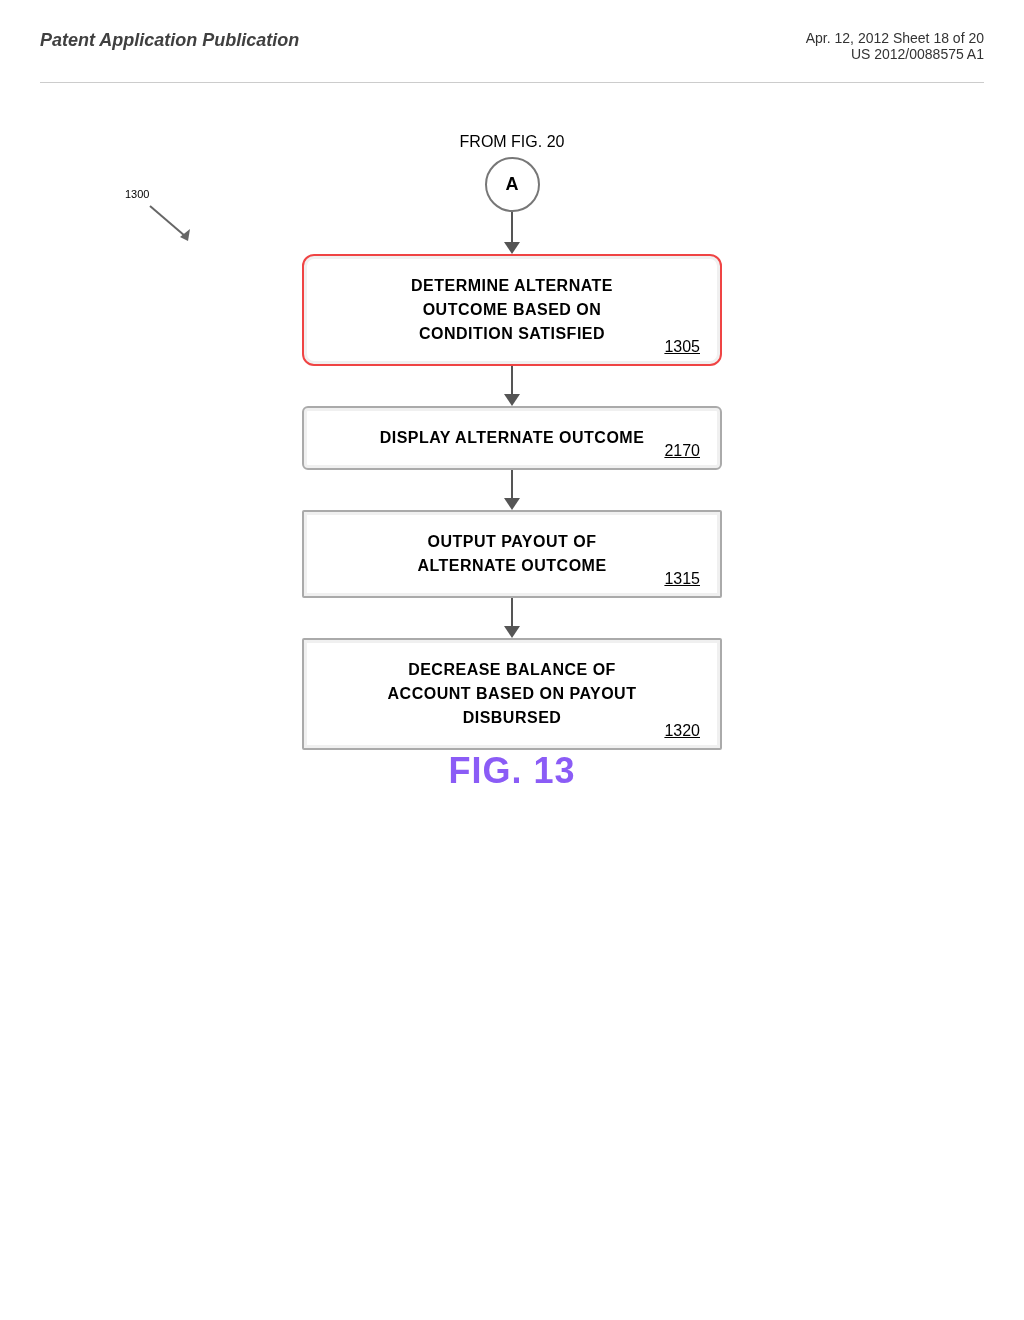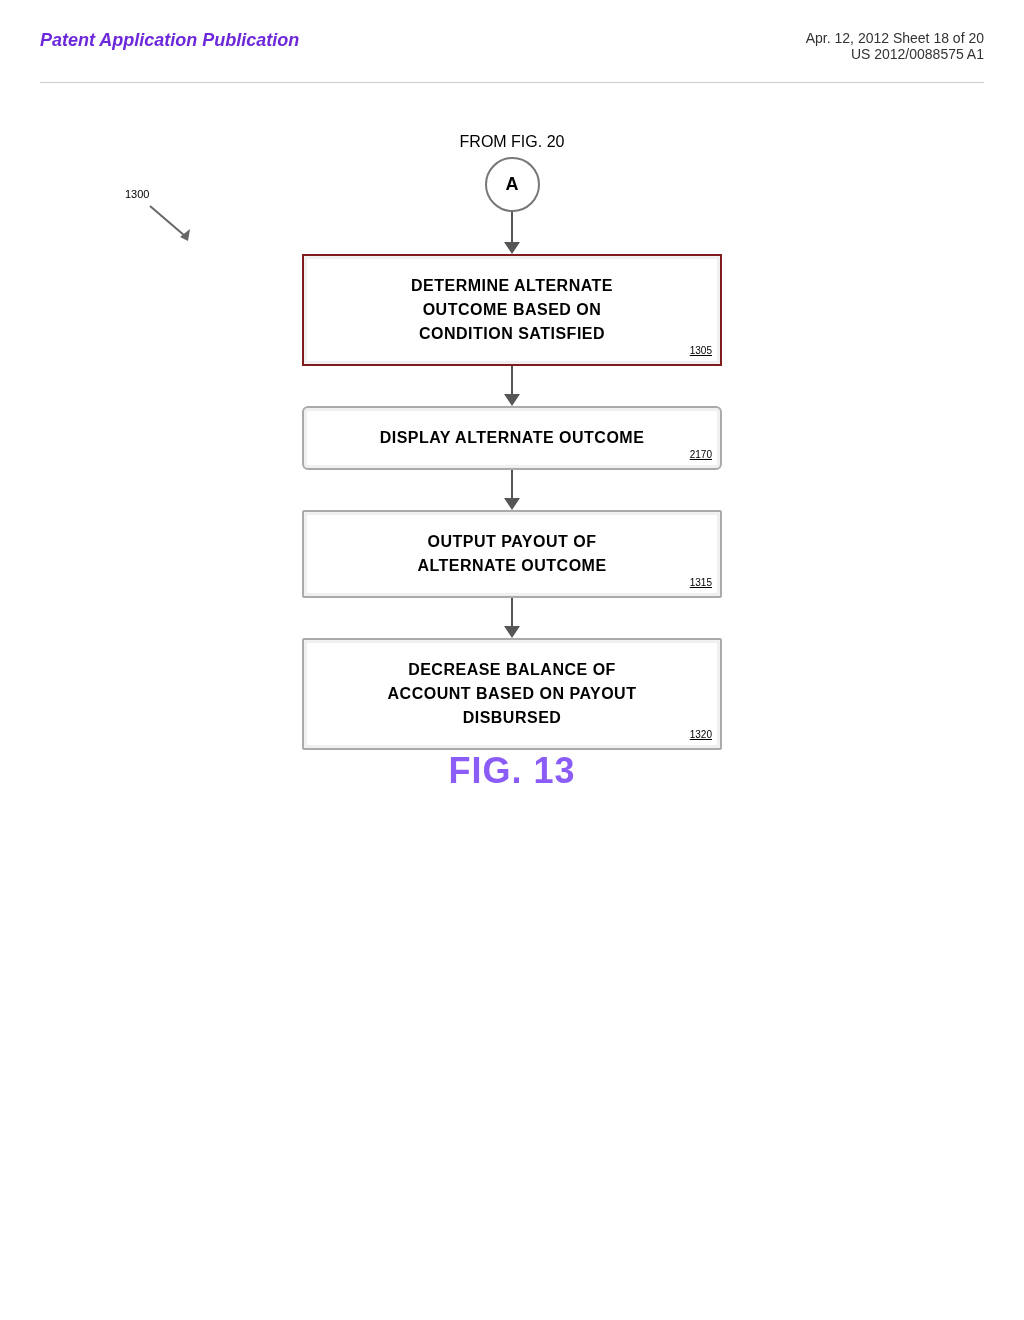--- a/index.html
+++ b/index.html
@@ -31,21 +31,21 @@
       justify-content: space-between;
       align-items: flex-start;
       padding: 10px 0 20px 0;
       border-bottom: 1px solid #ccc;
       margin-bottom: 30px;
     }
 
     .header-left {
       font-size: 18px;
       font-weight: bold;
-      color: #6d28d9;
+      color: #404040;
       font-style: italic;
     }
 
     .header-right {
       text-align: right;
     }
 
     .header-right .date-sheet {
       font-size: 14px;
       color: #333;
@@ -118,22 +118,22 @@
       font-weight: bold;
       color: #000;
       text-transform: uppercase;
       line-height: 1.5;
       letter-spacing: 0.5px;
     }
 
     .flow-box-ref {
       position: absolute;
       bottom: 8px;
-      right: 8px;
-      font-size: 10px;
+      right: 20px;
+      font-size: 16px;
       color: #000;
       text-decoration: underline;
     }
 
     
     .fig-caption {
       text-align: left;
       font-size: 36px;
       font-weight: bold;
       color: #8b5cf6;
@@ -176,21 +176,21 @@
 
     <div class="circle-connector">
       <span>A</span>
     </div>
 
     <div class="arrow-down">
       <div class="arrow-line" style="height: 30px;"></div>
       <div class="arrow-head"></div>
     </div>
 
-    <div class="flow-box" style="border: 2px solid #7f1d1d; border-radius: 0;">
+    <div class="flow-box" style="border: 2px solid #ef4444; border-radius: 12px;">
       <div class="flow-box-text">DETERMINE ALTERNATE<br>OUTCOME BASED ON<br>CONDITION SATISFIED</div>
       <span class="flow-box-ref">1305</span>
     </div>
 
     <div class="arrow-down">
       <div class="arrow-line" style="height: 28px;"></div>
       <div class="arrow-head"></div>
     </div>
 
     <div class="flow-box" style="border: 2px solid #aaa; border-radius: 6px;">

